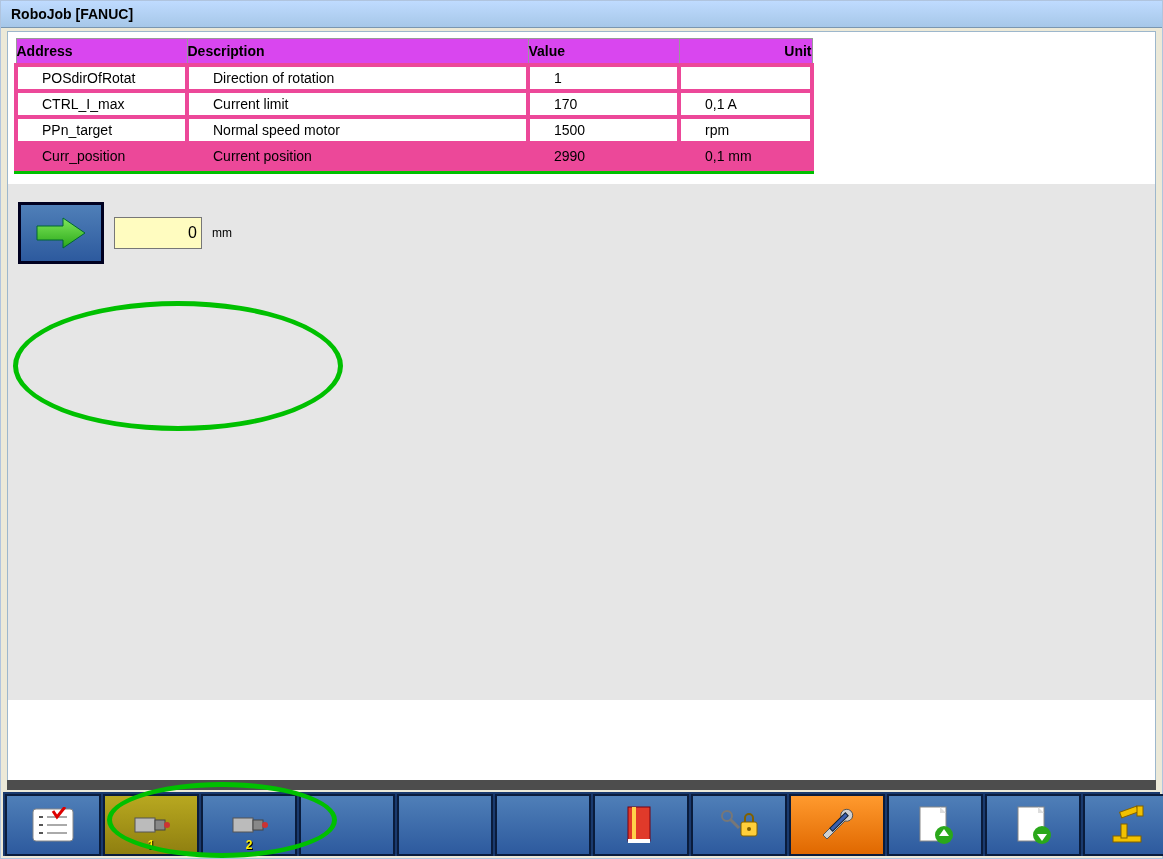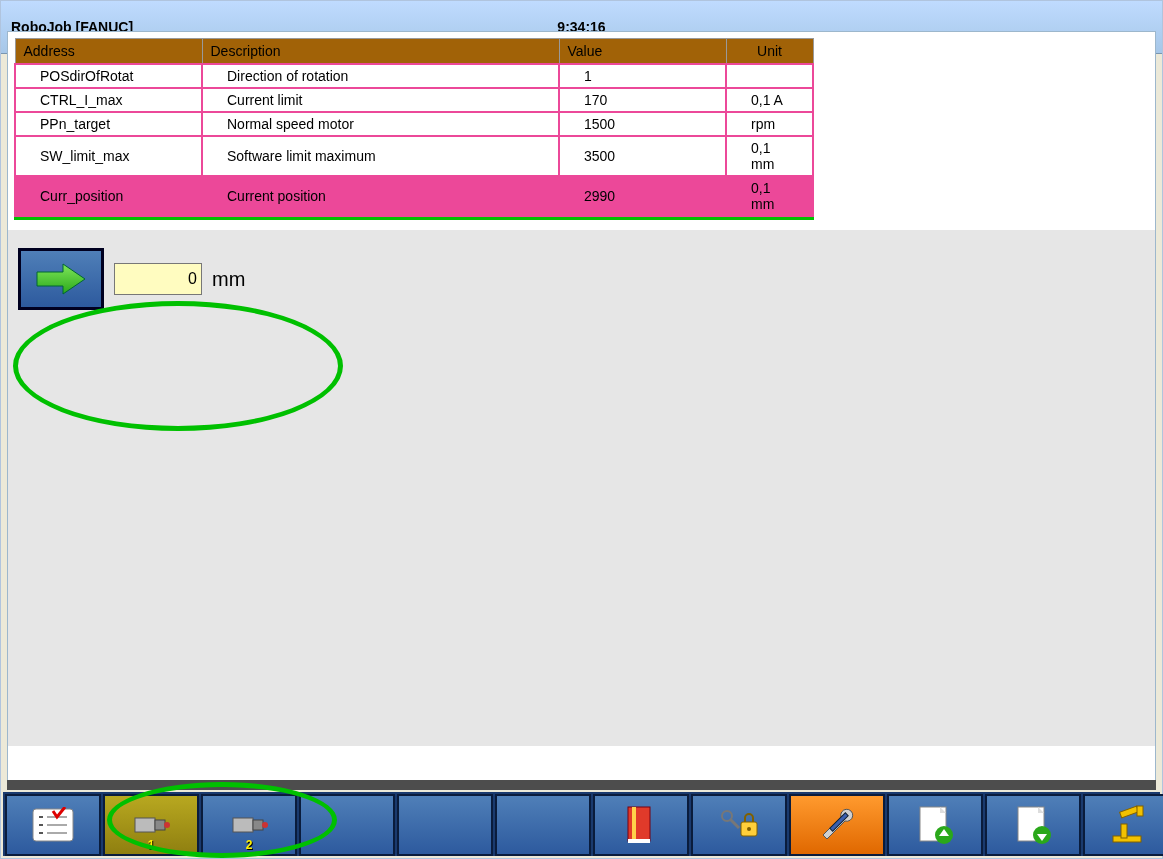--- a/index.html
+++ b/index.html
@@ -1,51 +1,50 @@
 <!DOCTYPE html>
 <html><head>
 <meta charset="utf-8">
 <style>
   html,body{margin:0;padding:0;font-family:Arial,Helvetica,sans-serif;background:#fff}
   .window{width:1163px;height:859px;box-sizing:border-box;border:1px solid #b0c4de;background:#ece9d8;position:relative}
-  .titlebar{height:26px;background:linear-gradient(#bfdbff,#a6c7e8);border-bottom:1px solid #7a96b0;display:flex;align-items:center;font-size:14px;font-weight:bold;color:#000;padding:13px 4px}
+  .titlebar{height:26px;background:linear-gradient(#bfdbff,#a6c7e8);border-bottom:1px solid #7a96b0;display:flex;align-items:center;font-size:14px;font-weight:bold;color:#000;padding:0 4px}
   .titlebar .center{position:absolute;left:0;right:0;text-align:center;pointer-events:none}
   .titlebar .title-left{padding-left:6px}
   .content{position:absolute;left:6px;right:6px;top:30px;bottom:72px;background:#fff;border:1px solid #9db7cc}
   .table-wrap{padding:6px 6px 0 6px;background:#fff}
   table.data{border-collapse:collapse;width:800px;font-size:14px}
-  table.data th{background:#a16207;border:1px solid #999;padding:4px 8px;text-align:left;font-weight:normal}
-  table.data th.right{text-align:center}
-  table.data td{border:2px solid #ec4899;padding:3px 24px}
+  table.data th{background:#d946ef;border:1px solid #999;padding:4px 0;text-align:left;font-weight:bold}
+  table.data th.right{text-align:right}
+  table.data td{border:4px solid #ec4899;padding:3px 24px}
   table.data td.right{text-align:left}
   tr.highlight td{background:#ec4899}
   .green-underline{height:3px;background:#00c000;width:800px;margin-left:6px}
   .lower{background:#e6e6e6;height:480px;margin-top:10px;padding:18px 10px}
   .annot-circle-big{position:absolute;left:12px;top:300px;width:320px;height:120px;border:5px solid #00c000;border-radius:50%;pointer-events:none}
   .go-row{display:flex;align-items:center;gap:10px}
   .go-btn{width:80px;height:56px;background:linear-gradient(#4f7fb8,#2d5a9e);border:3px solid #000020;display:flex;align-items:center;justify-content:center;cursor:pointer}
   .mm-input{width:80px;height:28px;background:#fffcc0;border:1px solid #777;text-align:right;padding-right:4px;font-size:16px}
-  .mm-label{font-size:20px}
+  .mm-label{font-size:12px}
   .dark-sep{position:absolute;left:6px;right:6px;bottom:68px;height:10px;background:#4d4d4d}
   .toolbar{position:absolute;left:2px;right:2px;bottom:2px;height:64px;background:#1a3a6e;display:flex;gap:2px;padding:2px;box-sizing:border-box}
   .tbtn{flex:0 0 92px;height:58px;background:linear-gradient(#4f7fb8,#2d5a9e);border:2px solid #0a1c3c;display:flex;align-items:center;justify-content:center;cursor:pointer;position:relative}
   .tbtn.active{background:linear-gradient(#b8a820,#8f7f10)}
   .tbtn.orange{background:linear-gradient(#ff9a2e,#e06800)}
   .tbtn .num{position:absolute;bottom:2px;font-size:12px;color:#fff200;font-weight:bold;text-shadow:1px 1px 0 #000}
   .annot-circle-small{position:absolute;left:106px;bottom:0px;width:220px;height:66px;border:5px solid #00c000;border-radius:50%;pointer-events:none}
   svg{display:block}
 </style>
 </head>
 <body>
 
 <div class="window">
 
   <div class="titlebar">
     <span class="title-left">RoboJob [FANUC]</span>
-    <span class="center">9:34:16</span>
   </div>
 
   <div class="content">
     <div class="table-wrap">
       <table class="data">
         <thead>
           <tr>
             <th style="width:170px">Address</th>
             <th style="width:340px">Description</th>
             <th style="width:150px">Value</th>
@@ -64,26 +63,20 @@
               <td>Current limit</td>
               <td>170</td>
               <td class="right">0,1 A</td>
             </tr>
             <tr>
               <td>PPn_target</td>
               <td>Normal speed motor</td>
               <td>1500</td>
               <td class="right">rpm</td>
             </tr>
-            <tr>
-              <td>SW_limit_max</td>
-              <td>Software limit maximum</td>
-              <td>3500</td>
-              <td class="right">0,1 mm</td>
-            </tr>
             <tr class="highlight">
               <td>Curr_position</td>
               <td>Current position</td>
               <td>2990</td>
               <td class="right">0,1 mm</td>
             </tr>
           </tbody>
       </table>
     </div>
     <div class="green-underline"></div>

